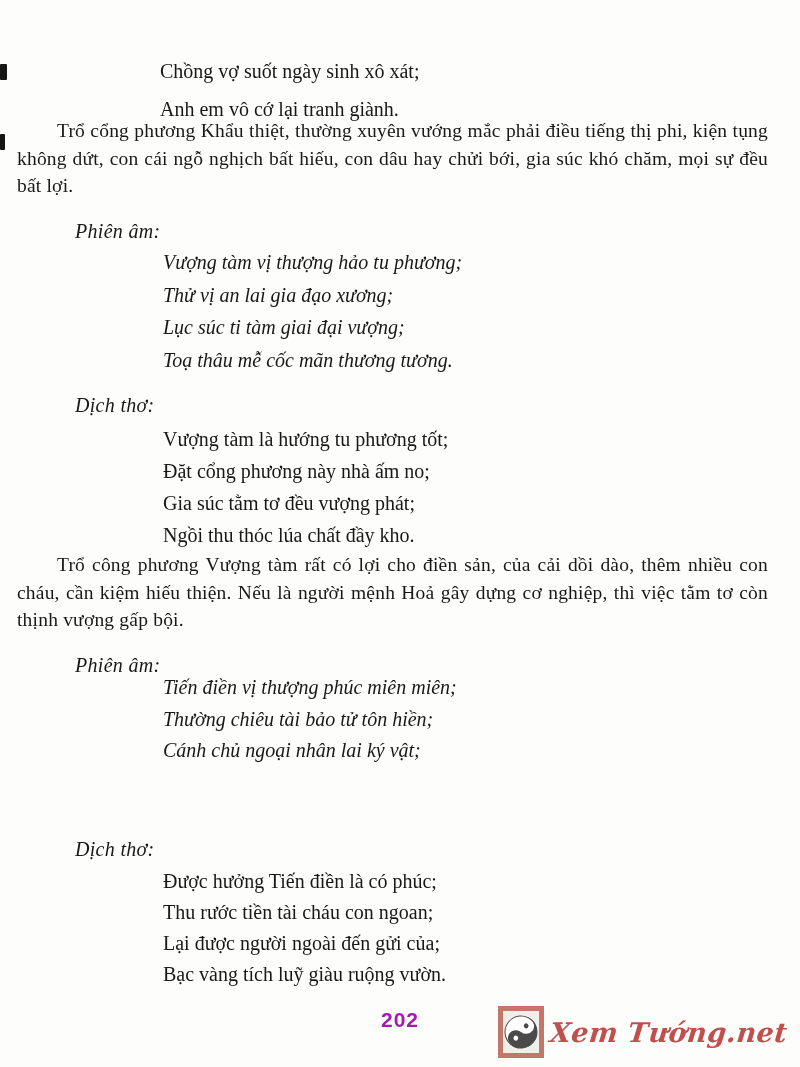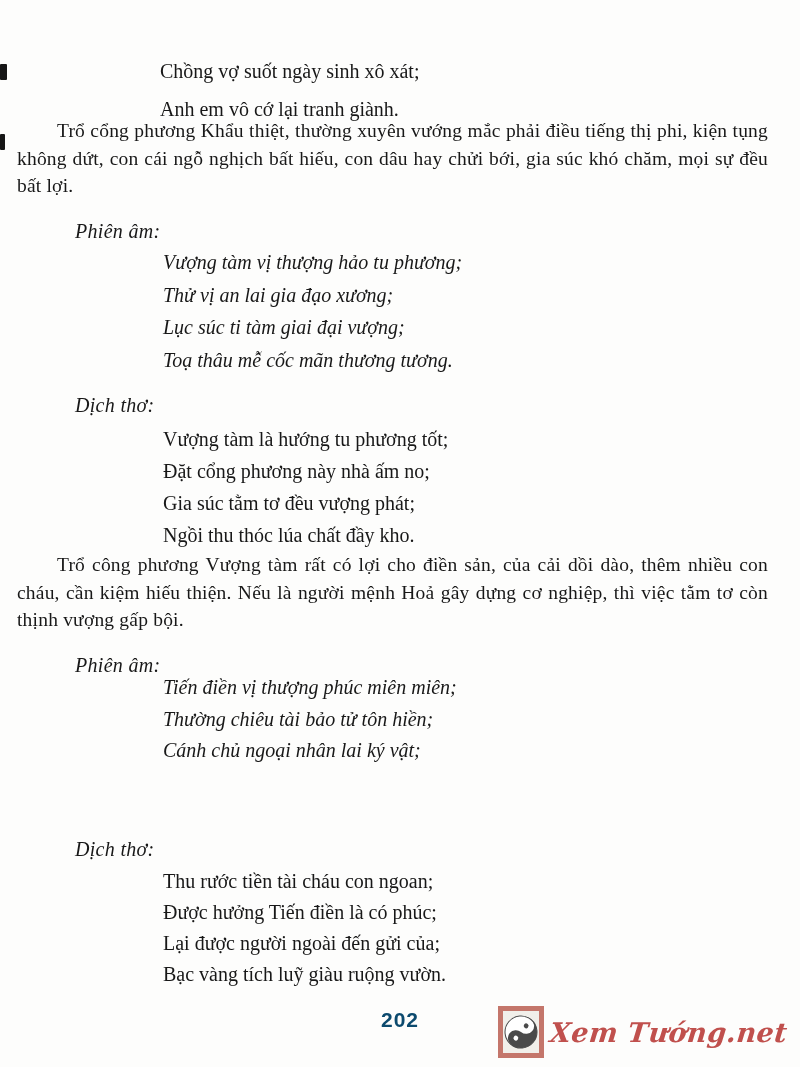--- a/index.html
+++ b/index.html
@@ -40,21 +40,21 @@
   .poem2 { top: 428px; }
   .poem2 .pline { height: 32px; }
   .poem3 { top: 676px; }
   .poem3 .pline { height: 31.5px; }
   .poem4 { top: 870px; }
   .poem4 .pline { height: 31px; }
   .page-number {
     left: 0; right: 0; top: 1008px;
     text-align: center;
     font-family: "Liberation Sans", sans-serif;
-    font-weight: bold; font-size: 21px; color: #0c4a6e;
+    font-weight: bold; font-size: 21px; color: #a21caf;
     letter-spacing: 1px;
   }
   .scan-artifact {
     position: absolute; left: 0; width: 7px; background: #161616;
     border-radius: 1px;
   }
   .artifact-1 { top: 64px; height: 16px; }
   .artifact-2 { top: 134px; height: 16px; width: 5px; }
   .watermark {
     position: absolute; right: 12px; top: 1006px;
@@ -109,22 +109,22 @@
 
 <div class="block heading h3">Phiên âm:</div>
 <div class="block poem italic poem3">
   <div class="pline">Tiến điền vị thượng phúc miên miên;</div>
   <div class="pline">Thường chiêu tài bảo tử tôn hiền;</div>
   <div class="pline">Cánh chủ ngoại nhân lai ký vật;</div>
 </div>
 
 <div class="block heading h4">Dịch thơ:</div>
 <div class="block poem poem4">
+  <div class="pline">Được hưởng Tiến điền là có phúc;</div>
   <div class="pline">Thu rước tiền tài cháu con ngoan;</div>
-  <div class="pline">Được hưởng Tiến điền là có phúc;</div>
   <div class="pline">Lại được người ngoài đến gửi của;</div>
   <div class="pline">Bạc vàng tích luỹ giàu ruộng vườn.</div>
 </div>
 
 <div class="block page-number">202</div>
 
 <div class="watermark">
   <div class="yinyang-frame">
     <svg viewBox="0 0 100 100" aria-hidden="true">
       <circle cx="50" cy="50" r="47" fill="#ffffff" stroke="#4a4a4a" stroke-width="3"></circle>

